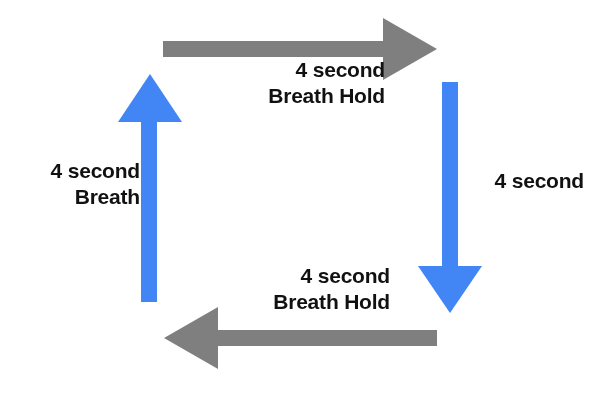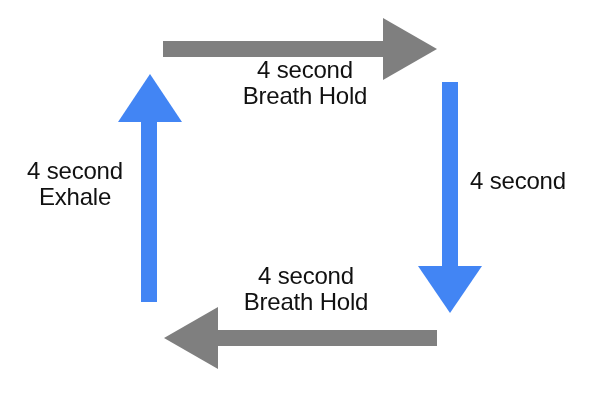--- a/index.html
+++ b/index.html
@@ -21,24 +21,24 @@
   }
   #arrow-layer {
     position: absolute;
     left: 0;
     top: 0;
     width: 600px;
     height: 400px;
   }
   .label {
     position: absolute;
-    text-align: center;
+    text-align: right;
     font-family: "Liberation Sans", sans-serif;
-    font-weight: normal;
-    font-size: 24px;
+    font-weight: bold;
+    font-size: 21px;
     line-height: 26px;
     color: #111111;
     white-space: nowrap;
     letter-spacing: -0.2px;
   }
   .label .l1, .label .l2 {
     display: block;
   }
   #label-top    { left: 225px; top: 57px;  width: 160px; }
   #label-right  { left: 452px; top: 168px; width: 132px; }
@@ -82,16 +82,16 @@
     <span class="l1">4 second</span>
   </div>
 
   <div class="label" id="label-bottom">
     <span class="l1">4 second</span>
     <span class="l2">Breath Hold</span>
   </div>
 
   <div class="label" id="label-left">
     <span class="l1">4 second</span>
-    <span class="l2">Exhale</span>
+    <span class="l2">Breath</span>
   </div>
 
 </div>
 
 </body></html>

